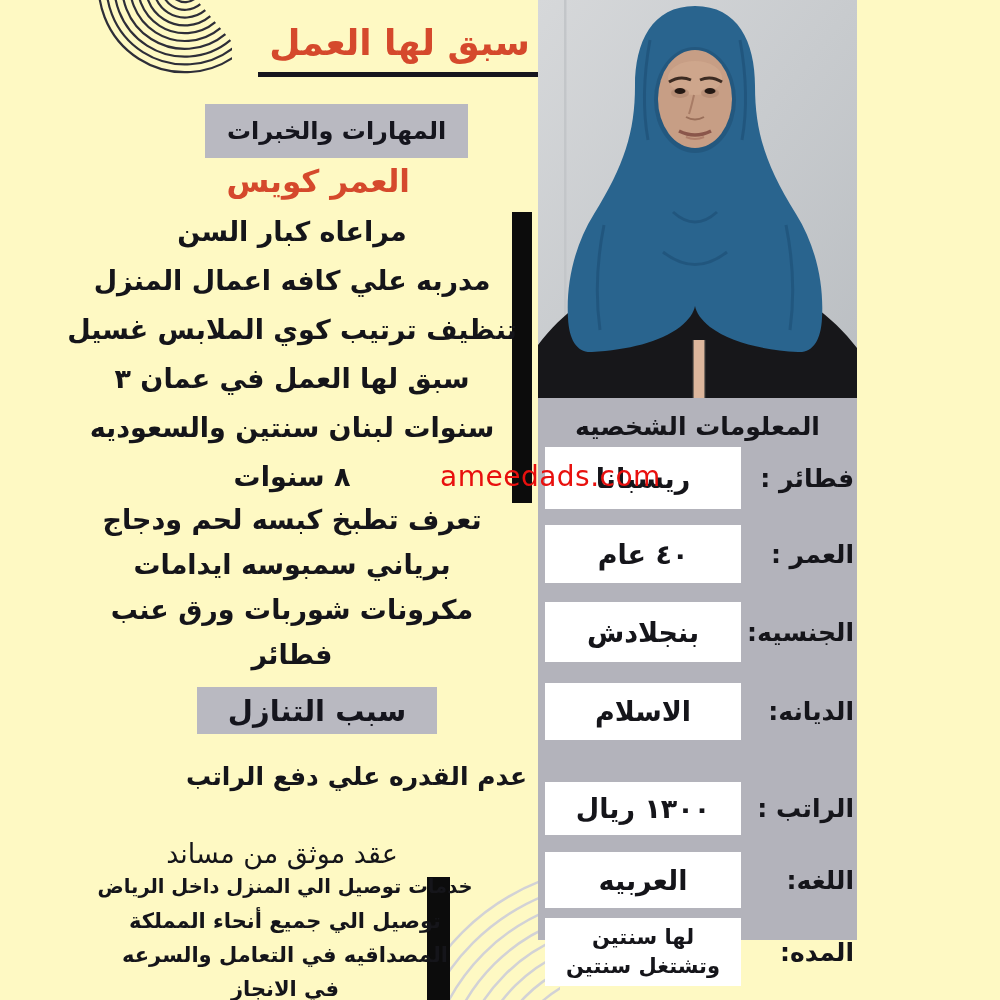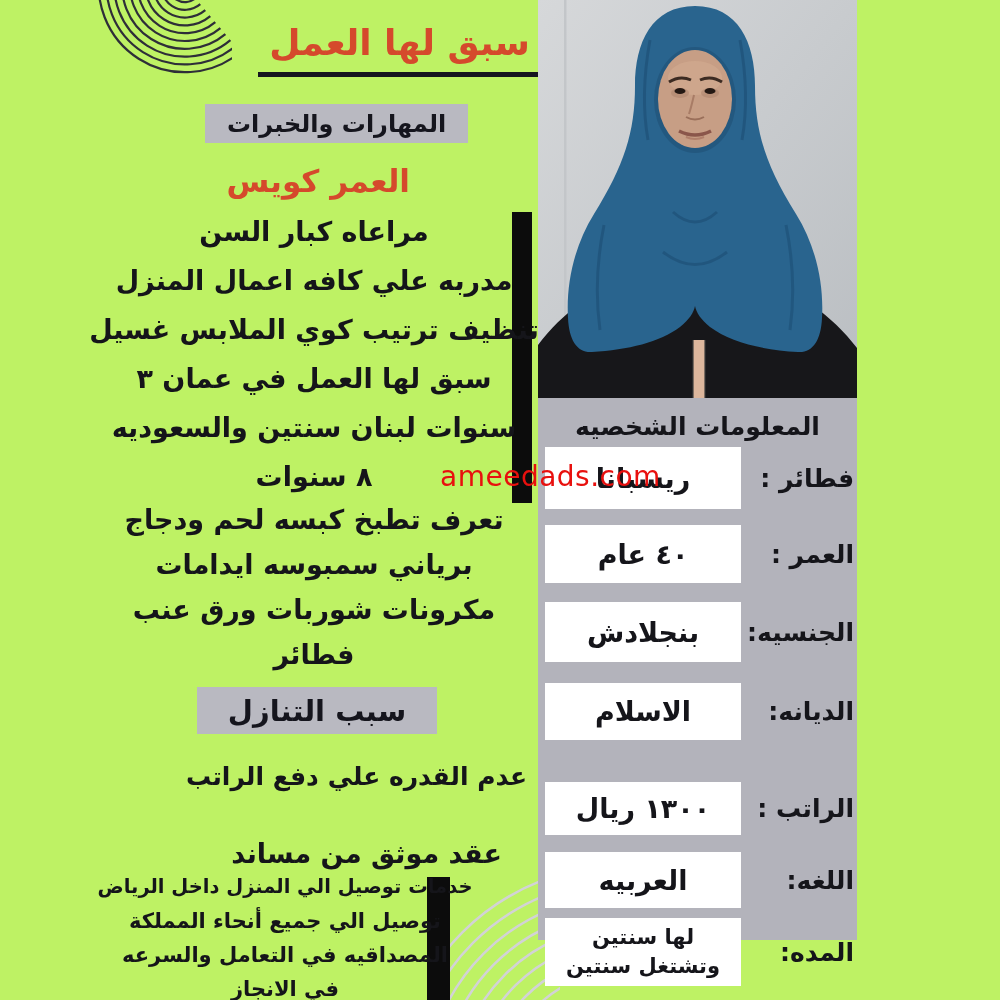--- a/index.html
+++ b/index.html
@@ -1,37 +1,37 @@
 <!DOCTYPE html>
 <html lang="ar"><head>
 <meta charset="utf-8">
 <style>
   html,body{margin:0;padding:0;}
-  .page{position:relative;width:1000px;height:1000px;background:#bef264;overflow:hidden;
+  .page{position:relative;width:1000px;height:1000px;background:#fef9c3;overflow:hidden;
         font-family:"DejaVu Sans",sans-serif;color:#15151a;}
   .abs{position:absolute;}
   .rtl{direction:rtl;unicode-bidi:plaintext;}
   
   #arcs-tl{left:88px;top:0;z-index:1;}
   #arcs-bl{left:428px;top:853px;z-index:1;}
   
   .main-title{top:22px;right:470px;font-size:36px;font-weight:bold;color:#d5492c;white-space:nowrap;z-index:3;}
   .title-underline{left:258px;top:72px;width:282px;height:5px;background:#16161e;z-index:3;}
   .gray-box{background:#b9b9c1;display:flex;align-items:center;justify-content:center;
             font-weight:bold;color:#15151d;z-index:3;}
-  .skills-box{left:205px;top:104px;width:263px;height:39px;font-size:24px;}
+  .skills-box{left:205px;top:104px;width:263px;height:54px;font-size:24px;}
   .waiver-box{left:197px;top:687px;width:240px;height:47px;font-size:29px;}
   .cook-highlight{top:163px;right:590px;font-size:31px;font-weight:bold;color:#d5492c;white-space:nowrap;z-index:3;}
   
-  .block{left:76px;width:476px;text-align:center;font-weight:bold;z-index:3;}
+  .block{left:54px;width:476px;text-align:center;font-weight:bold;z-index:3;}
   .block div{white-space:nowrap;}
   .exp-block{top:207px;font-size:27px;line-height:49px;}
   .cook-block{top:497px;font-size:27px;line-height:45px;}
   .waiver-reason{top:762px;right:473px;font-size:25px;font-weight:bold;white-space:nowrap;z-index:3;}
-  .contract-line{left:62px;top:838px;width:440px;text-align:right;font-size:27px;font-weight:bold;z-index:3;}
+  .contract-line{left:62px;top:838px;width:440px;text-align:center;font-size:27px;font-weight:normal;z-index:3;}
   .service-block{left:85px;top:870px;width:400px;text-align:center;font-size:21px;font-weight:bold;line-height:34px;z-index:3;}
   .service-block div:first-child{font-size:19.5px;}
   
   .bar1{left:512px;top:212px;width:20px;height:291px;background:#0c0c0c;z-index:2;}
   .bar2{left:427px;top:877px;width:23px;height:123px;background:#0c0c0c;z-index:2;}
   
   .watermark{left:394px;top:460px;font-size:28px;color:#e8100e;z-index:20;letter-spacing:0.5px;margin-left:46px;}
   
   .photo{left:538px;top:0;width:319px;height:398px;z-index:5;}
   

